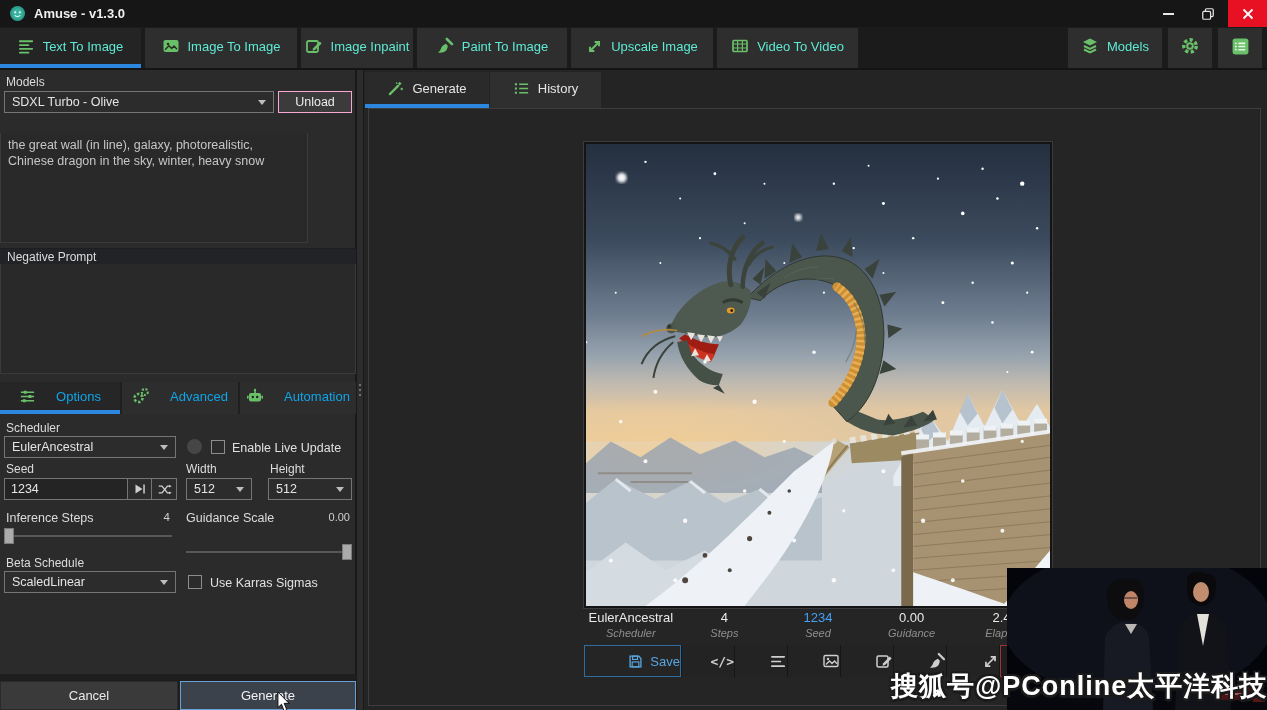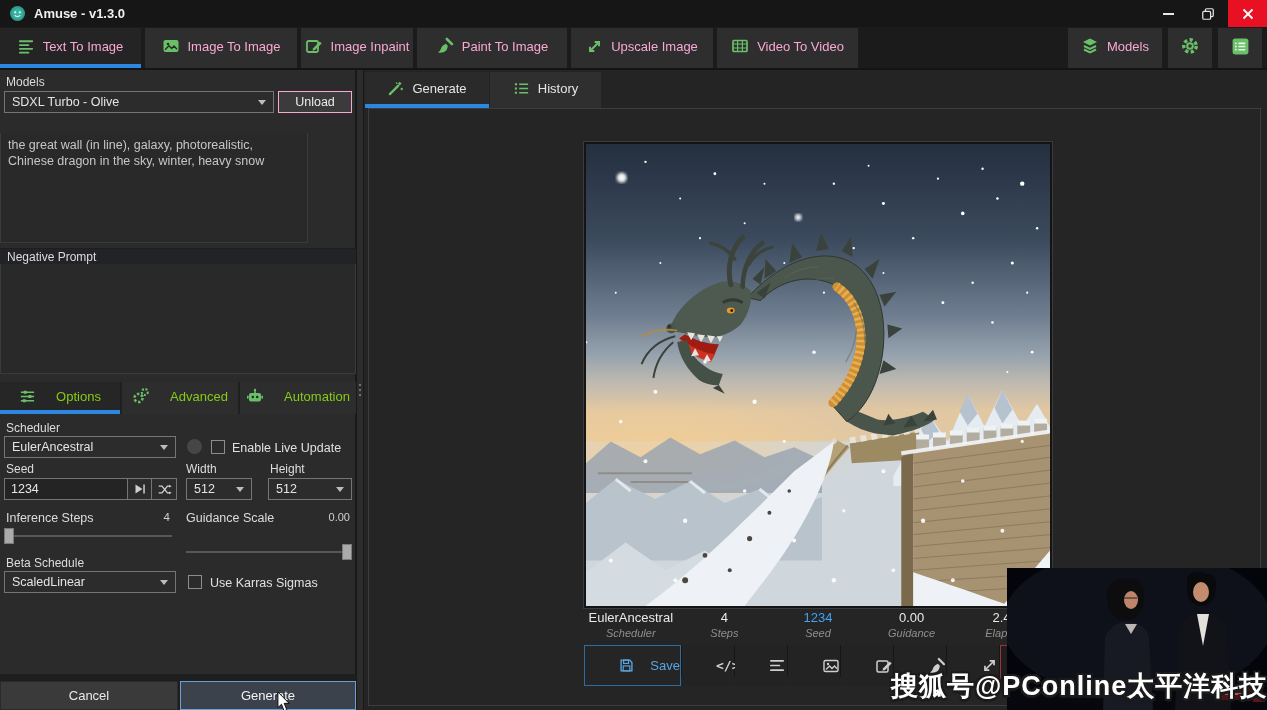--- a/index.html
+++ b/index.html
@@ -14,42 +14,42 @@
   .app-title { margin-left:8px; font-size:13px; font-weight:bold; color:#f0f0f0; }
   .win-btns { margin-left:auto; display:flex; height:27px; }
   .win-btn { width:40px; height:27px; display:flex; align-items:center; justify-content:center; color:#e8e8e8; }
   .win-btn.close { background:#e81123; width:39px; }
   .min-dash { width:11px; height:2px; background:#e8e8e8; }
 
   
   .toolbar { position:absolute; left:0; top:27px; width:1267px; height:43px;
     background:#1b1b1b; display:flex; align-items:flex-end; border-bottom:2px solid #141414; }
   .tool-tab { height:40px; background:#2e2e2e; display:flex; align-items:center; justify-content:center;
-    gap:8px; font-size:13px; color:#f9a8d4; border-bottom:4px solid transparent; margin-right:4px; white-space:nowrap; overflow:hidden; }
+    gap:8px; font-size:13px; color:#5eead4; border-bottom:4px solid transparent; margin-right:4px; white-space:nowrap; overflow:hidden; }
   .tool-tab.active { background:#242424; border-bottom:4px solid #2b87e0; }
   .tool-right { margin-left:auto; display:flex; }
   svg.icn { flex:0 0 auto; }
 
   
   .left-panel { position:absolute; left:0; top:70px; width:356px; height:640px;
     background:#2b2b2b; border-right:1px solid #191919; }
   .lbl { font-size:12px; color:#dcdcdc; }
   .sel { background:#2c2c2c; border:1px solid #757575; height:22px; display:flex; align-items:center;
     padding:0 7px; font-size:12.5px; color:#e4e4e4; }
   .sel .chev { margin-left:auto; width:0; height:0; border-left:4px solid transparent;
     border-right:4px solid transparent; border-top:5px solid #bdbdbd; }
   .btn { background:#3b3b3b; border:1px solid #f9a8d4; color:#ececec; font-size:12.5px;
     display:flex; align-items:center; justify-content:center; }
   .strip { background:#222326; height:16px; display:flex; align-items:center; padding-left:7px;
     border-top:1px solid #1e1e1e; }
   .tarea { background:#292929; border:1px solid #3a3a3a; border-top:none; font-size:12.5px;
     color:#c6c6c6; padding:4px 7px; line-height:1.3; }
   .subtabs { position:absolute; left:0; top:312px; width:356px; height:32px; display:flex; background:#1f1f1f; }
   .subtab { height:32px; background:#2d2d2d; display:flex; align-items:center; justify-content:center;
-    gap:20px; font-size:13px; color:#84cc16; border-bottom:4px solid transparent; margin-right:2px; overflow:hidden; white-space:nowrap; }
+    gap:20px; font-size:13px; color:#0ea5e9; border-bottom:4px solid transparent; margin-right:2px; overflow:hidden; white-space:nowrap; }
   .subtab.active { background:#262626; border-bottom:4px solid #2b87e0; }
   .checkbox { width:14px; height:14px; background:#2b2b2b; border:1px solid #8d8d8d; }
   .toggle-dot { width:17px; height:17px; border-radius:50%; background:#464646; border:1px solid #2a2a2a; }
   .inp { background:#242424; border:1px solid #757575; height:22px; color:#e6e6e6;
     font-size:12.5px; padding:0 6px; font-family:"Liberation Sans", sans-serif; }
   .icon-btn22 { width:24px; height:22px; background:#2c2c2c; border:1px solid #757575; border-left:none;
     display:flex; align-items:center; justify-content:center; }
   .slider { position:relative; height:16px; }
   .slider .track { position:absolute; left:0; right:0; top:7px; height:2px; background:#585858; }
   .slider .thumb { position:absolute; top:0; width:10px; height:16px; background:#ababab; border:1px solid #7a7a7a; }
@@ -76,21 +76,21 @@
     background:#252525; border:1px solid #3d3d3d; }
   .gen-image { position:absolute; left:215px; top:33px; width:468px; height:466px;
     border:2px solid #141414; box-shadow:0 0 0 1px #3c3c3c; background:#2e3a4d; }
   .status-row { position:absolute; left:215px; top:501px; width:468px; display:flex; }
   .status-col { width:93.6px; text-align:center; }
   .status-value { font-size:13px; color:#e9e9e9; }
   .status-value.seed { color:#44a0f4; }
   .status-label { font-size:11px; font-style:italic; color:#8f8f8f; margin-top:2px; }
   .actions-row { position:absolute; left:215px; top:536px; width:468px; height:32px; display:flex;
     background:#161616; gap:1px; }
-  .act-btn { height:41px; background:#232323; display:flex; align-items:center; justify-content:space-between;padding-left:34px; }
+  .act-btn { height:32px; background:#232323; display:flex; align-items:center; justify-content:flex-end;padding-left:34px; }
   .save-btn { width:97px; background:#252525; border:1px solid #2f6ca0; color:#58a6e0; font-size:13px; gap:7px; }
   .icon52 { width:52px; color:#cfcfcf; }
   .stop-btn { flex:1; border:1px solid #9c3434; background:#1e1e1e; }
   .code-sym { font-family:"DejaVu Sans Mono", monospace; font-size:13px; color:#d2d2d2; font-weight:bold; }
 
   
   .video-overlay { position:absolute; left:1007px; top:568px; width:260px; height:142px; z-index:50; background:#04050a; }
   .watermark { position:absolute; left:891px; top:668px; z-index:60; font-size:27px; font-weight:bold;
     color:#ffffff; letter-spacing:1px; white-space:nowrap;
     text-shadow:2px 2px 0 #1b1b1b, -2px 2px 0 #1b1b1b, 2px -2px 0 #1b1b1b, -2px -2px 0 #1b1b1b, 0 3px 0 #1b1b1b; }

